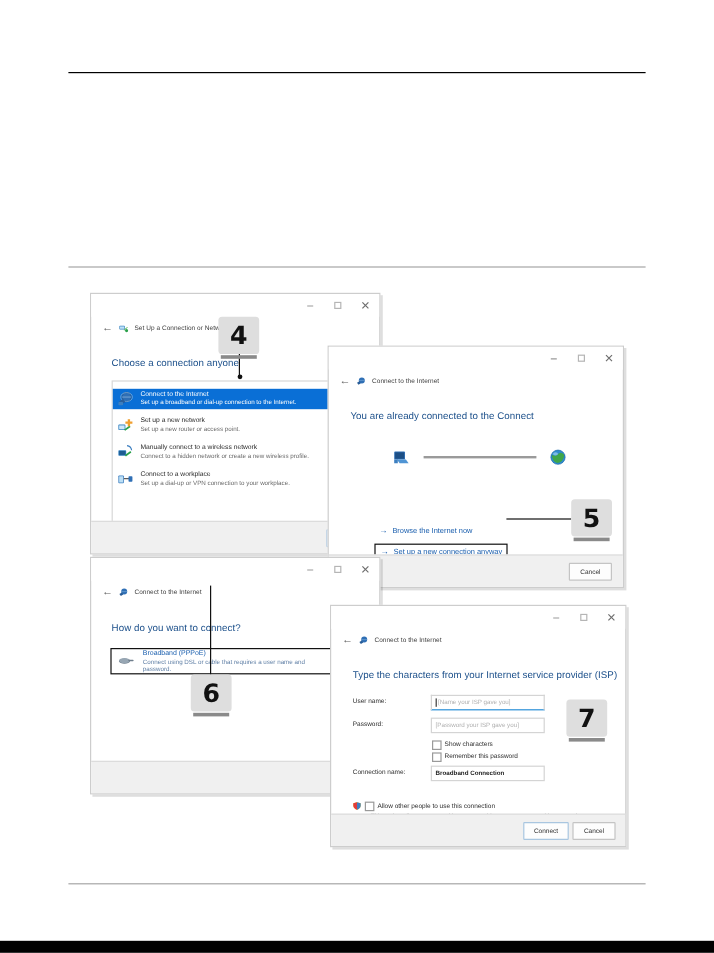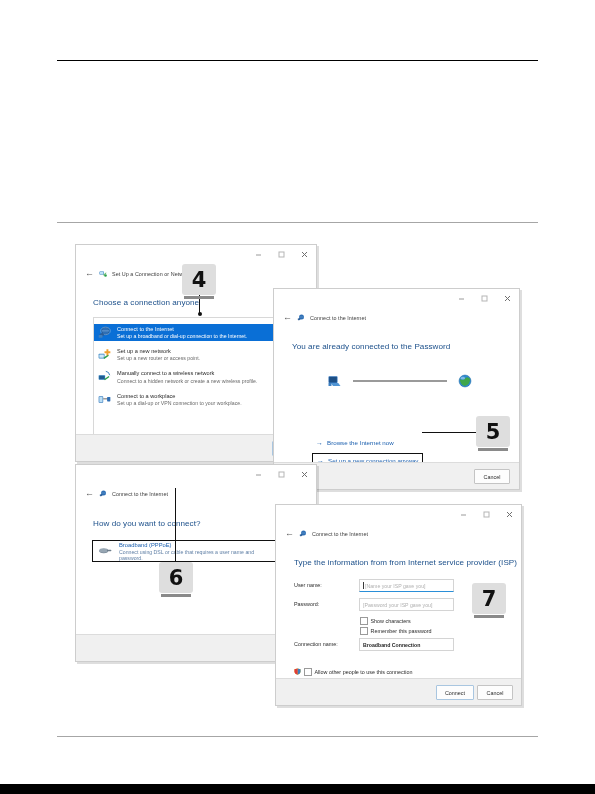--- a/index.html
+++ b/index.html
@@ -209,21 +209,21 @@
       <span class="backarrow">←</span>
       <svg class="ico" width="8" height="8" viewBox="0 0 16 16">
         <circle cx="9" cy="6" r="5" fill="#2f6fb5"></circle>
         <path d="M4 6 h10" stroke="#9fc6e8" stroke-width=".7"></path>
         <path d="M1 10 l4 -2.5 l2.5 3.2 l-4 2.5 z" fill="#2a5e99"></path>
       </svg>
       <span class="apptitle">Connect to the Internet</span>
     </div>
 
     <div class="winbody">
-      <div class="heading" style="position:absolute;left:18px;top:17px;">You are already connected to the Password</div>
+      <div class="heading" style="position:absolute;left:18px;top:17px;">You are already connected to the Connect</div>
 
       <div style="position:absolute;left:53px;top:45px;width:145px;height:22px;display:flex;align-items:center;">
         <svg class="ico" width="15" height="15" viewBox="0 0 20 20">
           <rect x="2" y="3" width="12" height="9" rx="1" fill="#2f6fb5"></rect>
           <rect x="3" y="4" width="10" height="7" fill="#1d4f85"></rect>
           <path d="M5 12 h10 l3 4 H8 z" fill="#4f94d4"></path>
           <path d="M2 12 h4 v4 h-4 z" fill="#3d7fc0"></path>
         </svg>
         <div style="flex:1;height:1.4px;background:#9a9a9a;margin:0 11px;"></div>
         <svg class="ico" width="14" height="14" viewBox="0 0 20 20">
@@ -335,21 +335,21 @@
       <span class="backarrow">←</span>
       <svg class="ico" width="8" height="8" viewBox="0 0 16 16">
         <circle cx="9" cy="6" r="5" fill="#2f6fb5"></circle>
         <path d="M4 6 h10" stroke="#9fc6e8" stroke-width=".7"></path>
         <path d="M1 10 l4 -2.5 l2.5 3.2 l-4 2.5 z" fill="#2a5e99"></path>
       </svg>
       <span class="apptitle">Connect to the Internet</span>
     </div>
 
     <div class="winbody">
-      <div class="heading" style="position:absolute;left:18px;top:17px;">Type the information from from Internet service provider (ISP)</div>
+      <div class="heading" style="position:absolute;left:18px;top:17px;">Type the characters from your Internet service provider (ISP)</div>
 
       <div class="flabel" style="left:18px;top:41px;">User name:</div>
       <div class="finput focus" style="left:83px;top:38px;width:90px;">
         <span class="caret"></span>
         <span>[Name your ISP gave you]</span>
       </div>
 
       <div class="flabel" style="left:18px;top:60px;">Password:</div>
       <div class="finput" style="left:83px;top:57px;width:90px;">
         <span>[Password your ISP gave you]</span>

